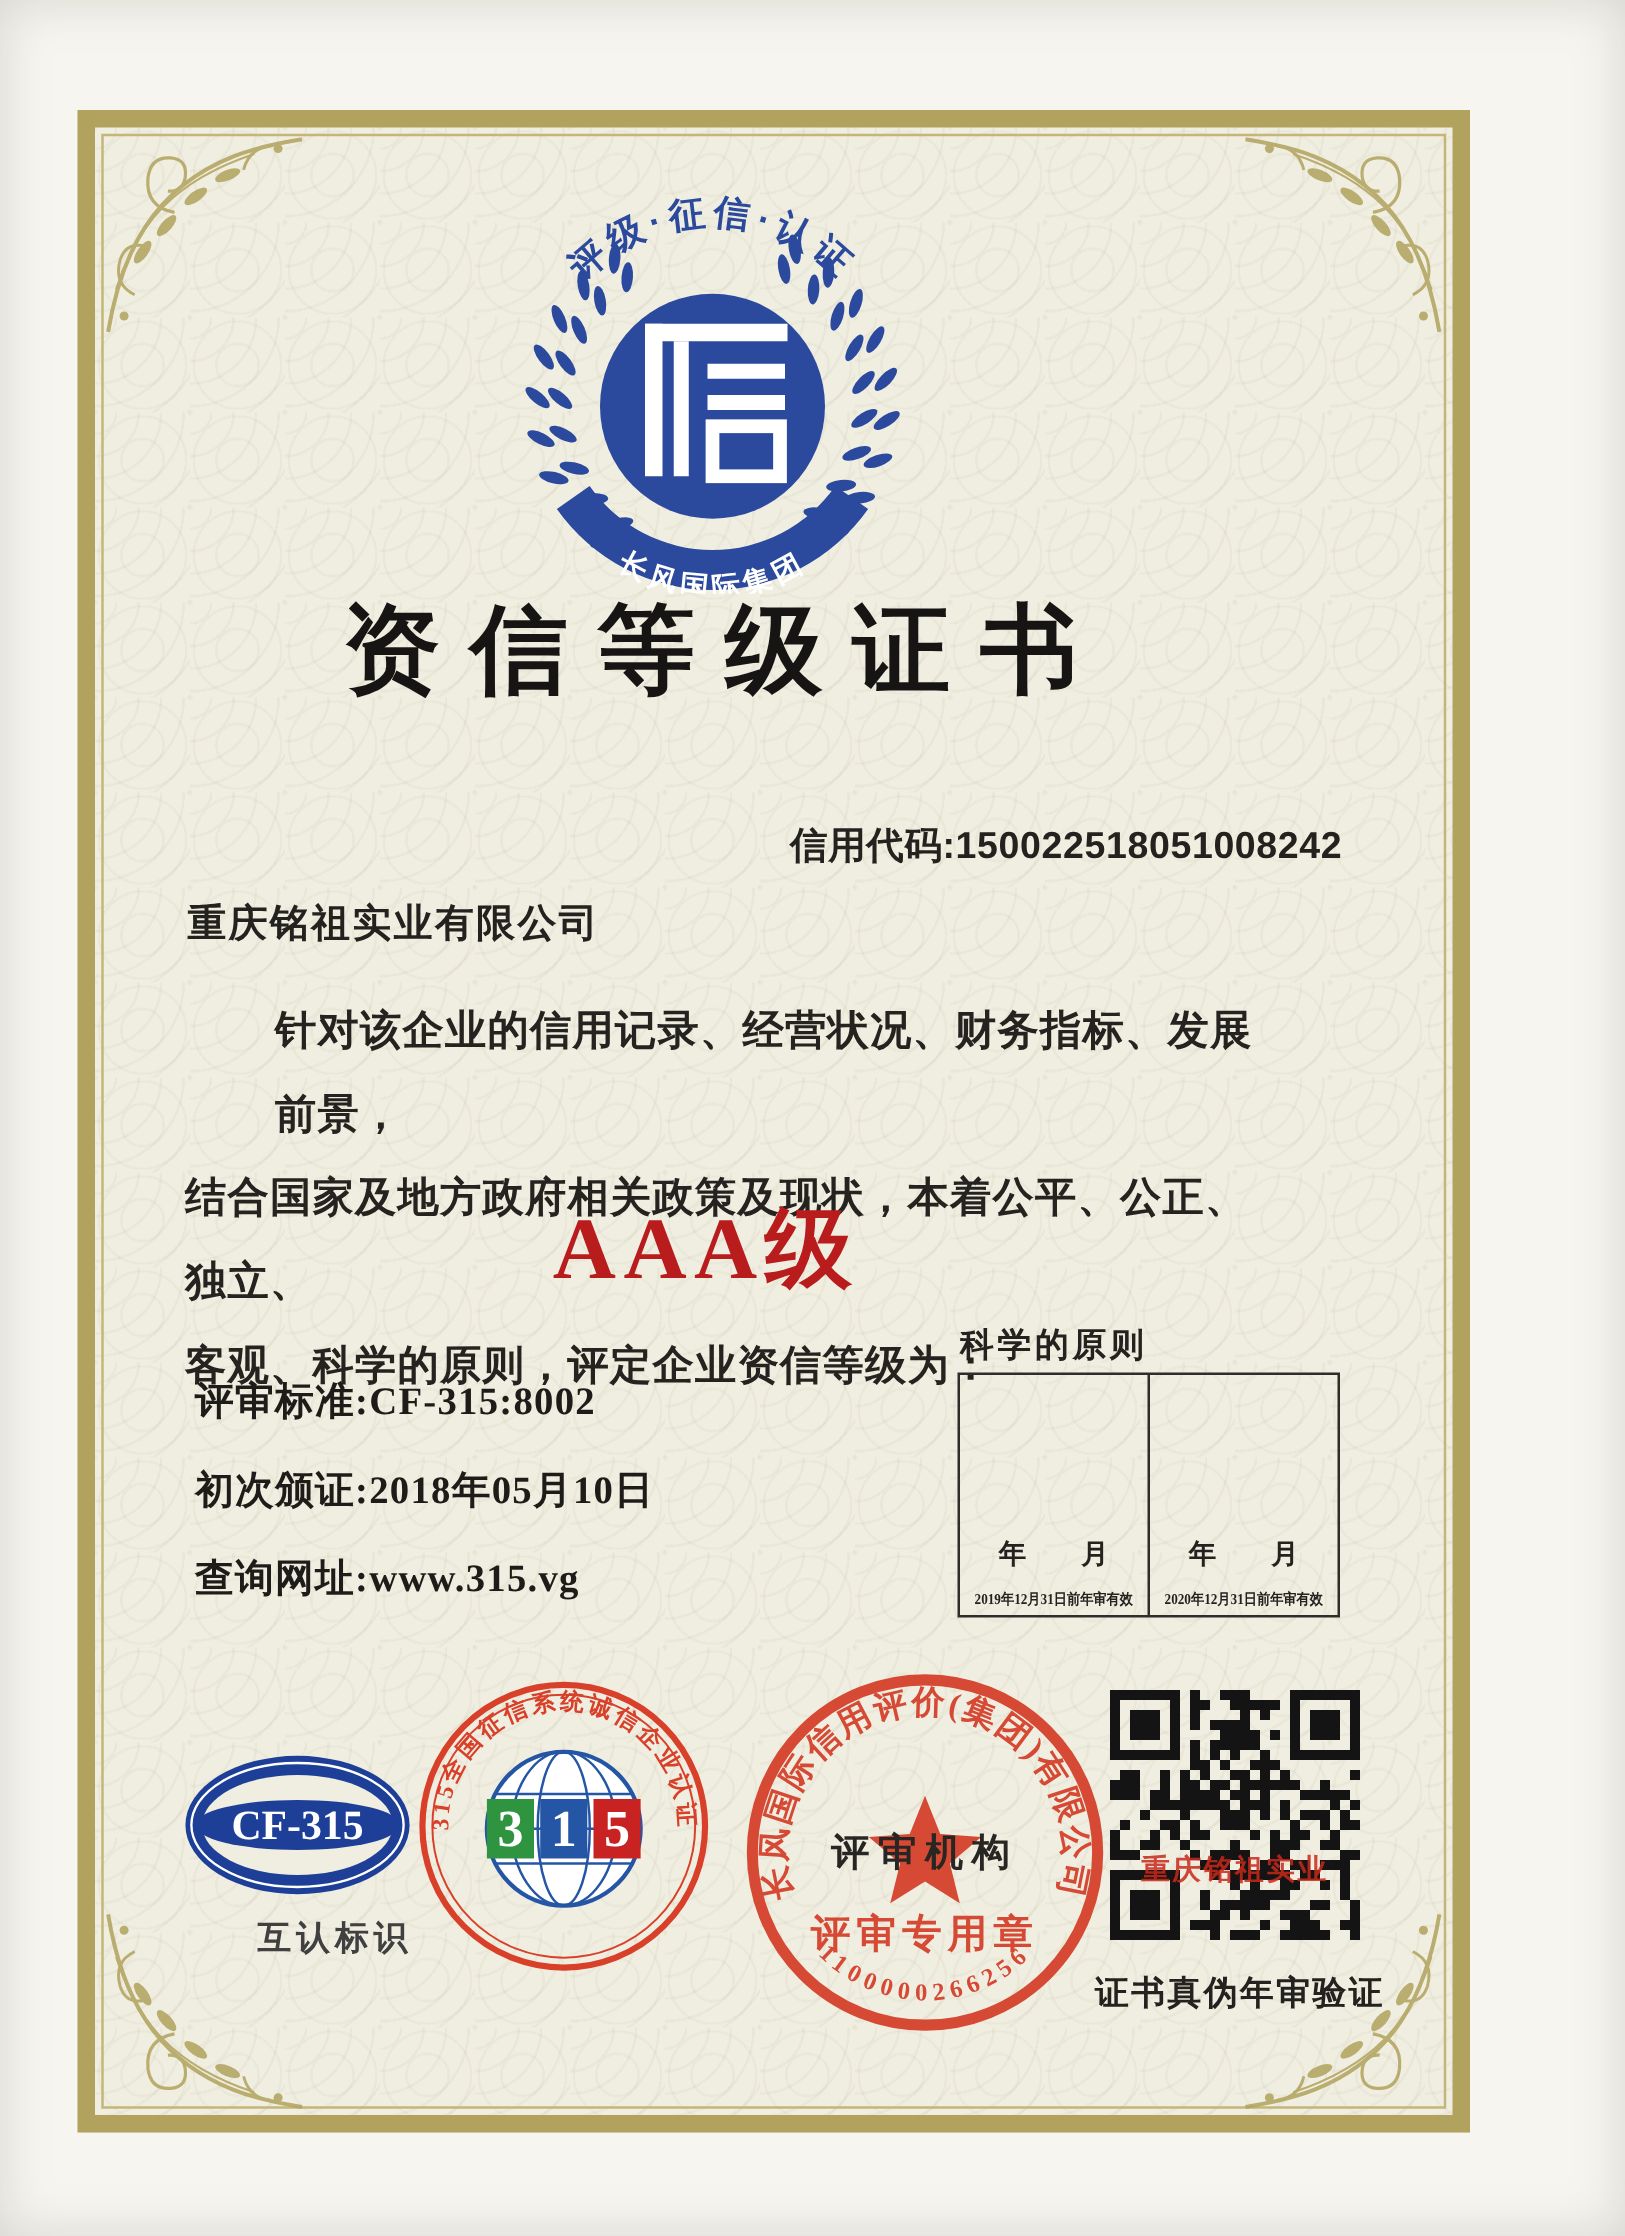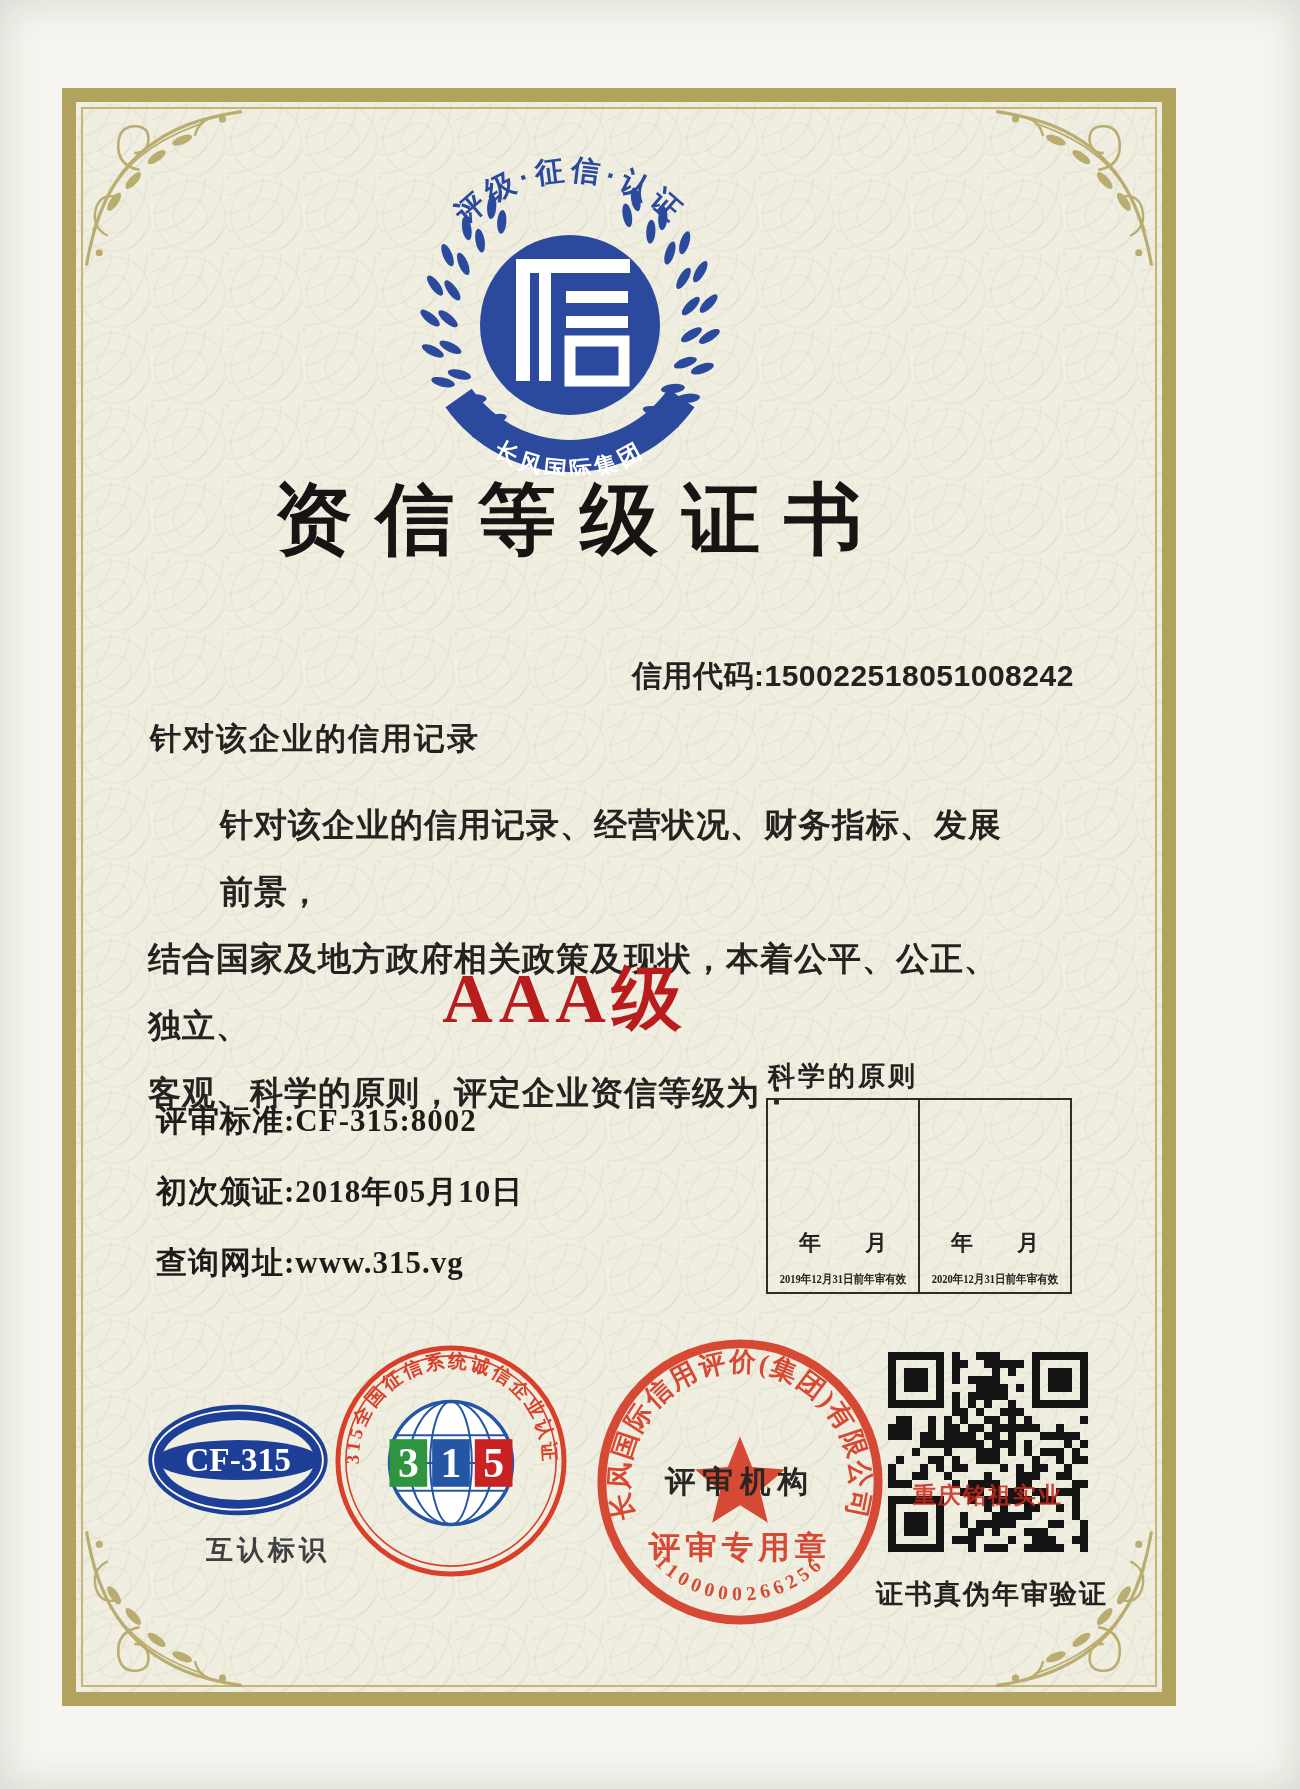--- a/index.html
+++ b/index.html
@@ -217,21 +217,21 @@
       <rect x="170" y="186" width="54" height="40" fill="none" stroke="#ffffff" stroke-width="11"></rect>
     </g>
     <path d="M 45.5 252.2 A 152 152 0 0 0 294.5 252.2 L 268.3 233.8 A 120 120 0 0 1 71.7 233.8 Z" fill="#2b4a9e"></path>
     <text font-size="23" font-weight="bold" fill="#ffffff" letter-spacing="4" font-family="Liberation Sans, sans-serif">
       <textPath href="#arcBanner" startOffset="50%" text-anchor="middle">长风国际集团</textPath>
     </text>
   </svg>
 
   <div class="title">资信等级证书</div>
   <div class="credit-code">信用代码:150022518051008242</div>
-  <div class="company">针对该企业的信用记录</div>
+  <div class="company">重庆铭祖实业有限公司</div>
 
   <div class="bodytext">
     <div class="l1">针对该企业的信用记录、经营状况、财务指标、发展前景，</div>
     <div>结合国家及地方政府相关政策及现状，本着公平、公正、独立、</div>
     <div>客观、科学的原则，评定企业资信等级为：</div>
   </div>
 
   <div class="rating">AAA级</div>
 
   <div class="review-label">科学的原则</div>

